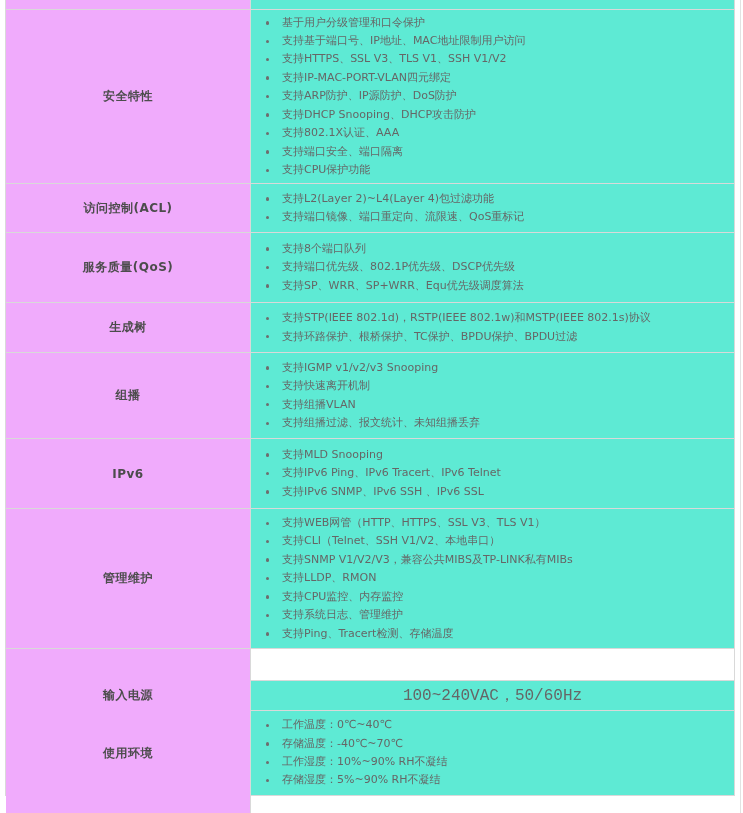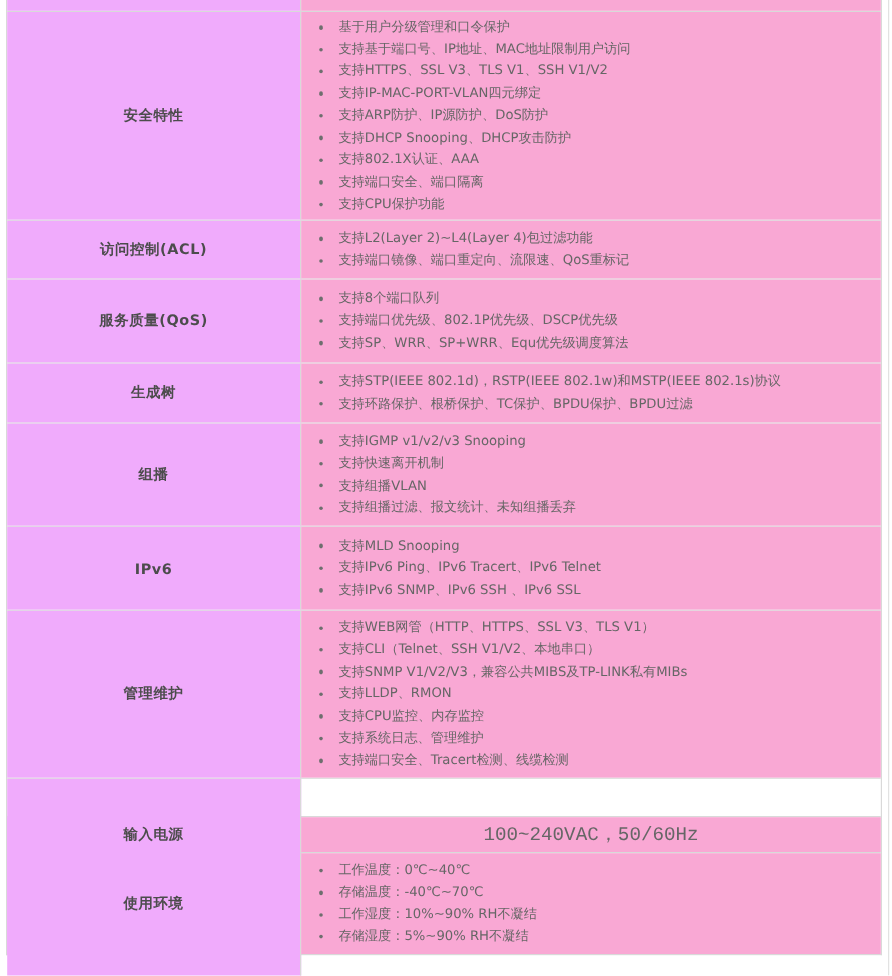--- a/index.html
+++ b/index.html
@@ -16,21 +16,21 @@
   .row{display:flex;box-sizing:border-box;border-top:1px solid #d9d9d9;}
   .row:first-child{border-top:none;}
   .label-cell{
     width:245px;flex:0 0 245px;box-sizing:border-box;
     background:#f0abfc;border-right:1px solid #d9d9d9;
     display:flex;align-items:center;justify-content:center;
     font-size:12px;font-weight:bold;color:#4c4c4c;letter-spacing:.5px;
   }
   .content-cell{
     flex:1;box-sizing:border-box;display:flex;flex-direction:column;justify-content:center;
-    padding-left:12px;background:#f9a8d4;
+    padding-left:12px;background:#5eead4;
   }
   .content-cell.center{align-items:center;padding-left:0;font-size:16px;color:#666;}
   .content-cell.split{flex-direction:row;padding-left:0;}
   .sub-cell{
     flex:1;display:flex;align-items:center;justify-content:center;
     font-size:11px;color:#666;box-sizing:border-box;
   }
   .sub-cell.first{border-right:1px solid #d9d9d9;}
   ul.bullets{margin:0;padding:0;list-style:none;}
   ul.bullets li{
@@ -133,21 +133,21 @@
     <div class="row row-management">
       <div class="label-cell">管理维护</div>
       <div class="content-cell">
         <ul class="bullets">
           <li><span class="dot"></span><span>支持WEB网管（HTTP、HTTPS、SSL V3、TLS V1）</span></li>
           <li><span class="dot"></span><span>支持CLI（Telnet、SSH V1/V2、本地串口）</span></li>
           <li><span class="dot"></span><span>支持SNMP V1/V2/V3，兼容公共MIBS及TP-LINK私有MIBs</span></li>
           <li><span class="dot"></span><span>支持LLDP、RMON</span></li>
           <li><span class="dot"></span><span>支持CPU监控、内存监控</span></li>
           <li><span class="dot"></span><span>支持系统日志、管理维护</span></li>
-          <li><span class="dot"></span><span>支持端口安全、Tracert检测、线缆检测</span></li>
+          <li><span class="dot"></span><span>支持Ping、Tracert检测、存储温度</span></li>
         </ul>
       </div>
     </div>
     <div class="row row-dimensions">
       <div class="label-cell">壳体尺寸(mm)</div>
       <div class="content-cell split">
         <div class="sub-cell first">440×220×44</div>
         <div class="sub-cell">440×220×44</div>
       </div>
     </div>

